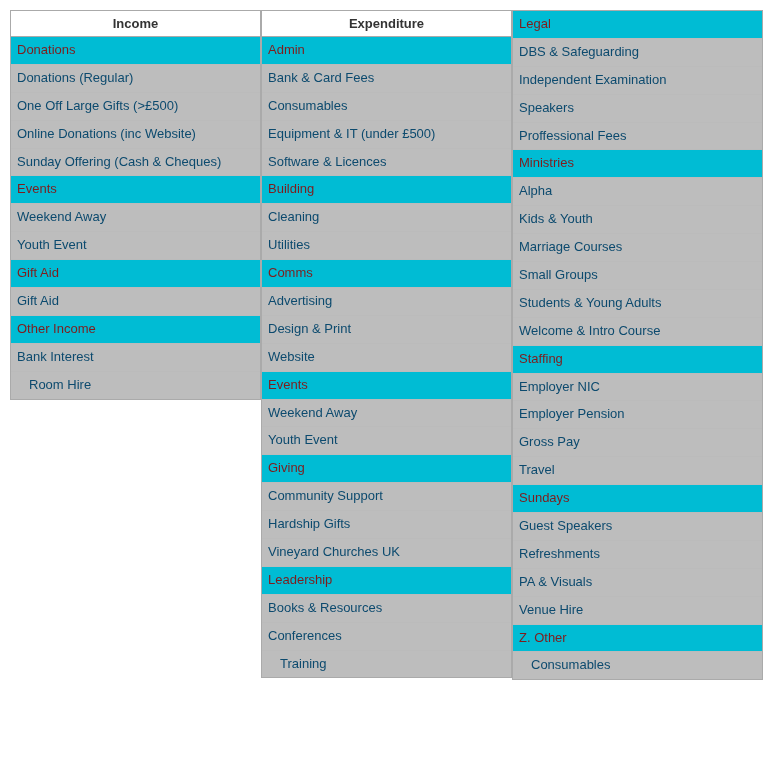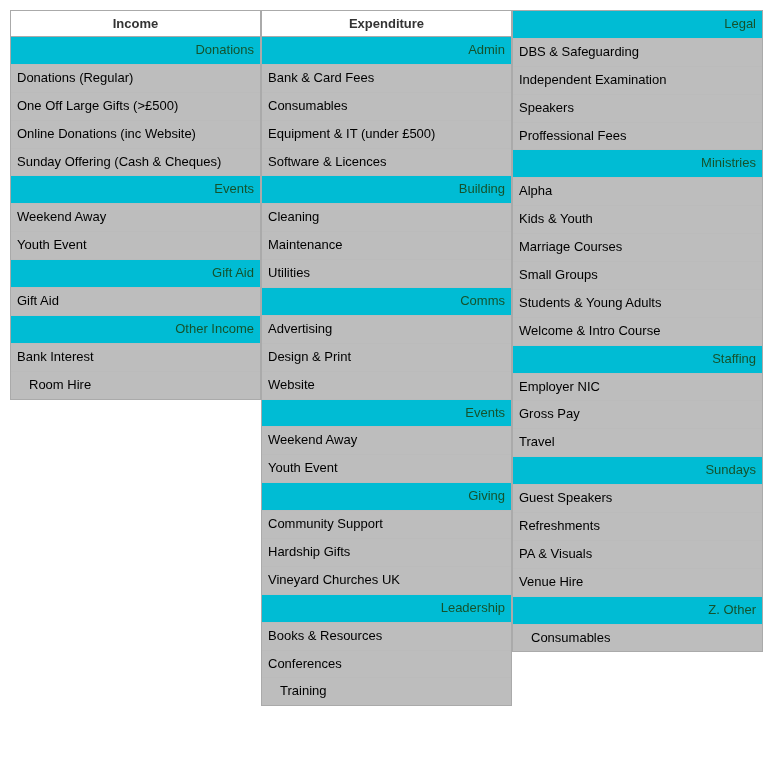--- a/index.html
+++ b/index.html
@@ -30,26 +30,25 @@
       border-bottom: 1px solid #bbb;
       color: #000;
       line-height: 1.3;
     }
     .list-item:last-child {
       border-bottom: none;
       padding-left: 18px;
     }
     .list-item.cyan {
       background-color: #00bcd4;
-      color: #14532d;
-      text-align: right;
+      color: #7f1d1d;
     }
     .list-item.light-grey {
       background-color: #bdbdbd;
-      color: #000000;
+      color: #0c4a6e;
     }
   </style>
 </head>
 <body>
 
 <div class="columns-wrapper">
 <div class="column">
       <div class="column-header">Income</div>
       <div class="list-item cyan">Donations</div>
       <div class="list-item light-grey">Donations (Regular)</div>
@@ -67,21 +66,20 @@
     </div>
     <div class="column">
       <div class="column-header">Expenditure</div>
       <div class="list-item cyan">Admin</div>
       <div class="list-item light-grey">Bank &amp; Card Fees</div>
       <div class="list-item light-grey">Consumables</div>
       <div class="list-item light-grey">Equipment &amp; IT (under £500)</div>
       <div class="list-item light-grey">Software &amp; Licences</div>
       <div class="list-item cyan">Building</div>
       <div class="list-item light-grey">Cleaning</div>
-      <div class="list-item light-grey">Maintenance</div>
       <div class="list-item light-grey">Utilities</div>
       <div class="list-item cyan">Comms</div>
       <div class="list-item light-grey">Advertising</div>
       <div class="list-item light-grey">Design &amp; Print</div>
       <div class="list-item light-grey">Website</div>
       <div class="list-item cyan">Events</div>
       <div class="list-item light-grey">Weekend Away</div>
       <div class="list-item light-grey">Youth Event</div>
       <div class="list-item cyan">Giving</div>
       <div class="list-item light-grey">Community Support</div>
@@ -100,20 +98,21 @@
       <div class="list-item light-grey">Proffessional Fees</div>
       <div class="list-item cyan">Ministries</div>
       <div class="list-item light-grey">Alpha</div>
       <div class="list-item light-grey">Kids &amp; Youth</div>
       <div class="list-item light-grey">Marriage Courses</div>
       <div class="list-item light-grey">Small Groups</div>
       <div class="list-item light-grey">Students &amp; Young Adults</div>
       <div class="list-item light-grey">Welcome &amp; Intro Course</div>
       <div class="list-item cyan">Staffing</div>
       <div class="list-item light-grey">Employer NIC</div>
+      <div class="list-item light-grey">Employer Pension</div>
       <div class="list-item light-grey">Gross Pay</div>
       <div class="list-item light-grey">Travel</div>
       <div class="list-item cyan">Sundays</div>
       <div class="list-item light-grey">Guest Speakers</div>
       <div class="list-item light-grey">Refreshments</div>
       <div class="list-item light-grey">PA &amp; Visuals</div>
       <div class="list-item light-grey">Venue Hire</div>
       <div class="list-item cyan">Z. Other</div>
       <div class="list-item light-grey">Consumables</div>
     </div>

